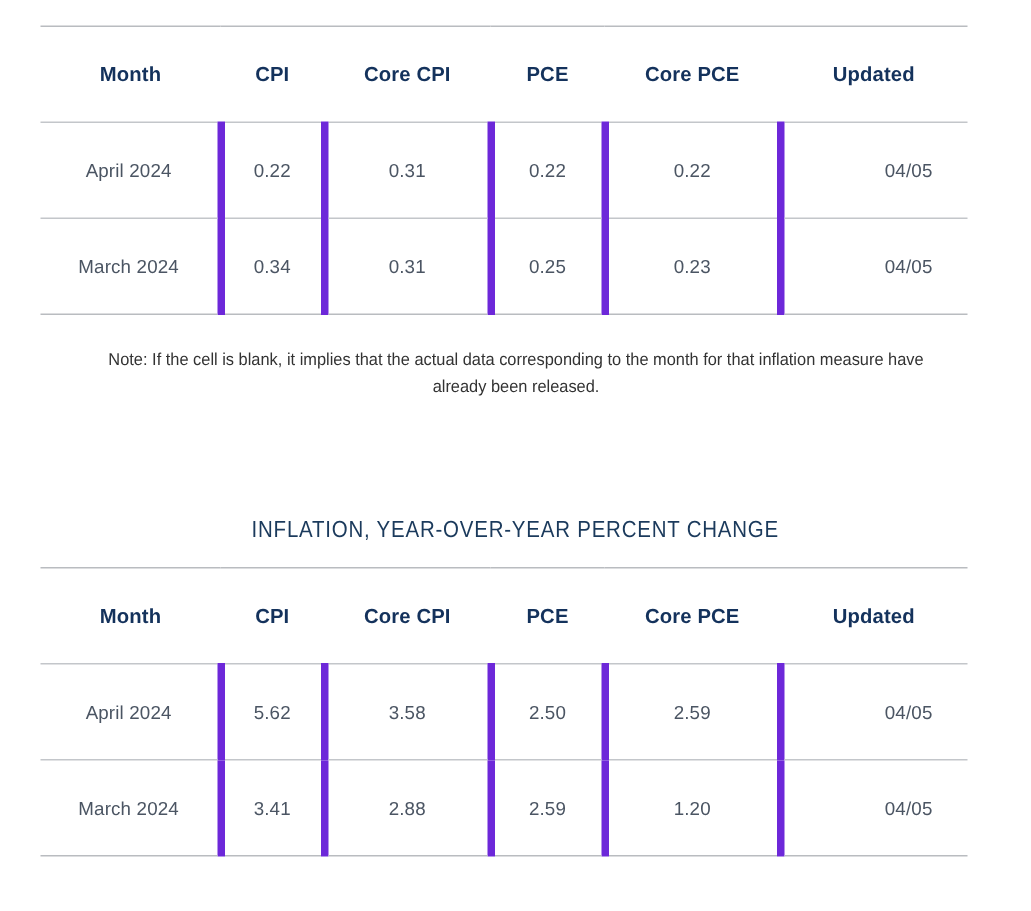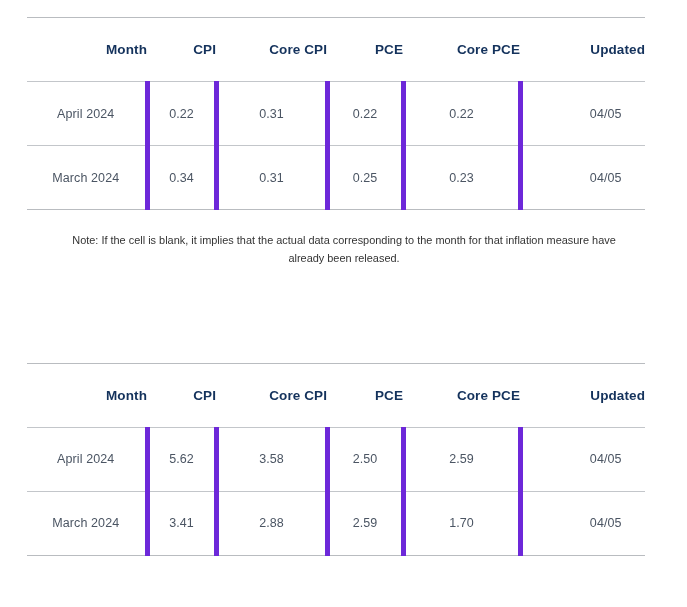--- a/index.html
+++ b/index.html
@@ -45,21 +45,21 @@
     border-collapse: collapse;
     table-layout: fixed;
   }
 
   .inflation-table thead th {
     border-top: 1px solid #b9bcc0;
     border-bottom: 1px solid #c3c6ca;
     color: #14325c;
     font-size: 13.5px;
     font-weight: bold;
-    text-align: right;
+    text-align: center;
     padding: 0;
     height: 63px;
     vertical-align: middle;
     letter-spacing: 0.1px;
   }
 
   .inflation-table tbody td {
     border-right: 5px solid #6d28d9;
     border-bottom: 1px solid #c3c6ca;
     color: #4b5563;
@@ -150,20 +150,23 @@
       </tbody>
     </table>
 
     <div class="table-note">Note: If the cell is blank, it implies that the actual data corresponding to the month for that inflation measure have already been released.</div>
   </div>
 
   <div class="spacer-between"></div>
 
   <div class="section">
 
+    <div class="section-two-title">
+      <div class="section-title">INFLATION, YEAR-OVER-YEAR PERCENT CHANGE</div>
+    </div>
 
     <div class="title-gap"></div>
 
     <table class="inflation-table">
       <colgroup>
         <col class="col-month">
           <col class="col-cpi">
           <col class="col-corecpi">
         <col class="col-pce">
           <col class="col-corepce">
@@ -186,20 +189,20 @@
           <td>3.58</td>
           <td>2.50</td>
           <td>2.59</td>
           <td>04/05</td>
         </tr>
         <tr>
           <td>March 2024</td>
           <td>3.41</td>
           <td>2.88</td>
           <td>2.59</td>
-          <td>1.70</td>
+          <td>1.20</td>
           <td>04/05</td>
         </tr>
       </tbody>
     </table>
   </div>
 
 </div>
 
 </body></html>

